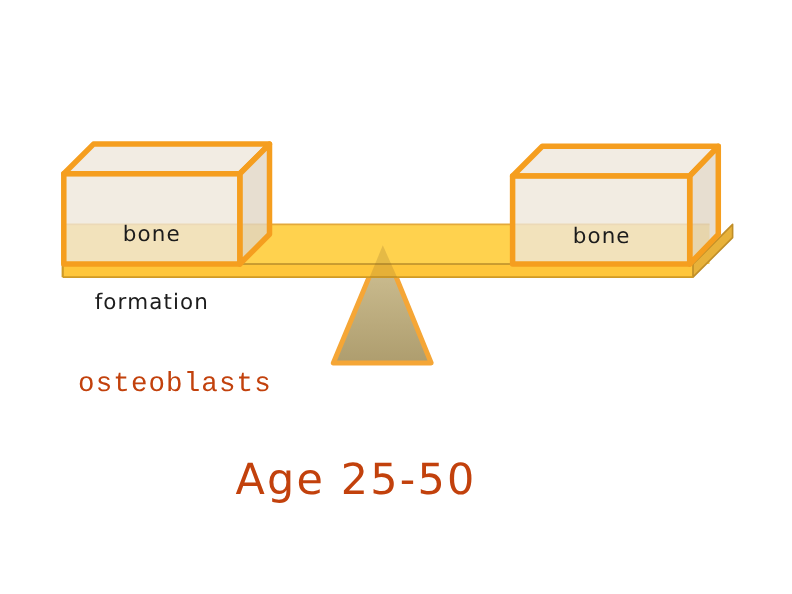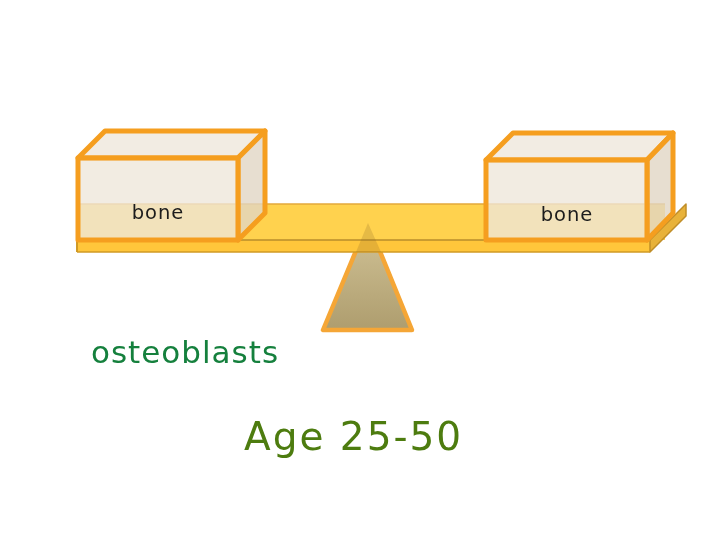--- a/index.html
+++ b/index.html
@@ -9,55 +9,55 @@
     height: 540px;
     background: #ffffff;
     overflow: hidden;
     font-family: "DejaVu Sans", sans-serif;
   }
   .slide {
     position: relative;
     width: 588px;
     height: 540px;
     background: #ffffff;
-    margin-left: 20px;
   }
   .scene {
     position: absolute;
     left: 0;
     top: 0;
   }
   .box-label {
     position: absolute;
     width: 180px;
     text-align: center;
     font-size: 19.5px;
     line-height: 31px;
     letter-spacing: 1px;
     color: #1c1c1c;
     white-space: pre-line;
   }
   .label-left  { left: 48px;  top: 166px; }
   .label-right { left: 457px; top: 168px; }
   .caption {
     position: absolute;
-    font-size: 31px;
+    font-size: 25px;
     letter-spacing: 1px;
-    color: #15803d;
+    color: #c2410c;
     white-space: nowrap;
+    font-family: Liberation Mono, monospace;
   }
   .caption-left  { left: 71px;  top: 334px; }
   .caption-right { left: 471px; top: 333px; }
   .age-caption {
     position: absolute;
-    left: 224px;
+    left: 214px;
     top: 414px;
     font-size: 39px;
     letter-spacing: 2px;
-    color: #4d7c0f;
+    color: #c2410c;
     white-space: nowrap;
   }
 </style>
 </head>
 <body>
 
 <div class="slide">
 
   <svg class="scene" width="720" height="540" viewBox="0 0 720 540">
     <defs>
@@ -89,20 +89,21 @@
 
     <g>
       <polygon points="466,160 493,133 653,133 627,160" fill="rgba(241,235,225,0.95)" stroke="#F59E1F" stroke-width="5" stroke-linejoin="round"></polygon>
       <polygon points="627,160 653,133 653,213 627,240" fill="rgba(225,214,196,0.80)" stroke="#F59E1F" stroke-width="5" stroke-linejoin="round"></polygon>
       <rect x="466" y="160" width="161" height="80" fill="rgba(238,231,218,0.78)" stroke-width="5" stroke-linejoin="round" stroke="#F59E1F"></rect>
     </g>
   </svg>
 
   <div class="box-label label-left">
     <div>bone</div>
+    <div>formation</div>
   </div>
 
   <div class="box-label label-right">
     <div>bone</div>
   </div>
 
   <div class="caption caption-left">osteoblasts</div>
 
 
   <div class="age-caption">Age 25-50</div>

